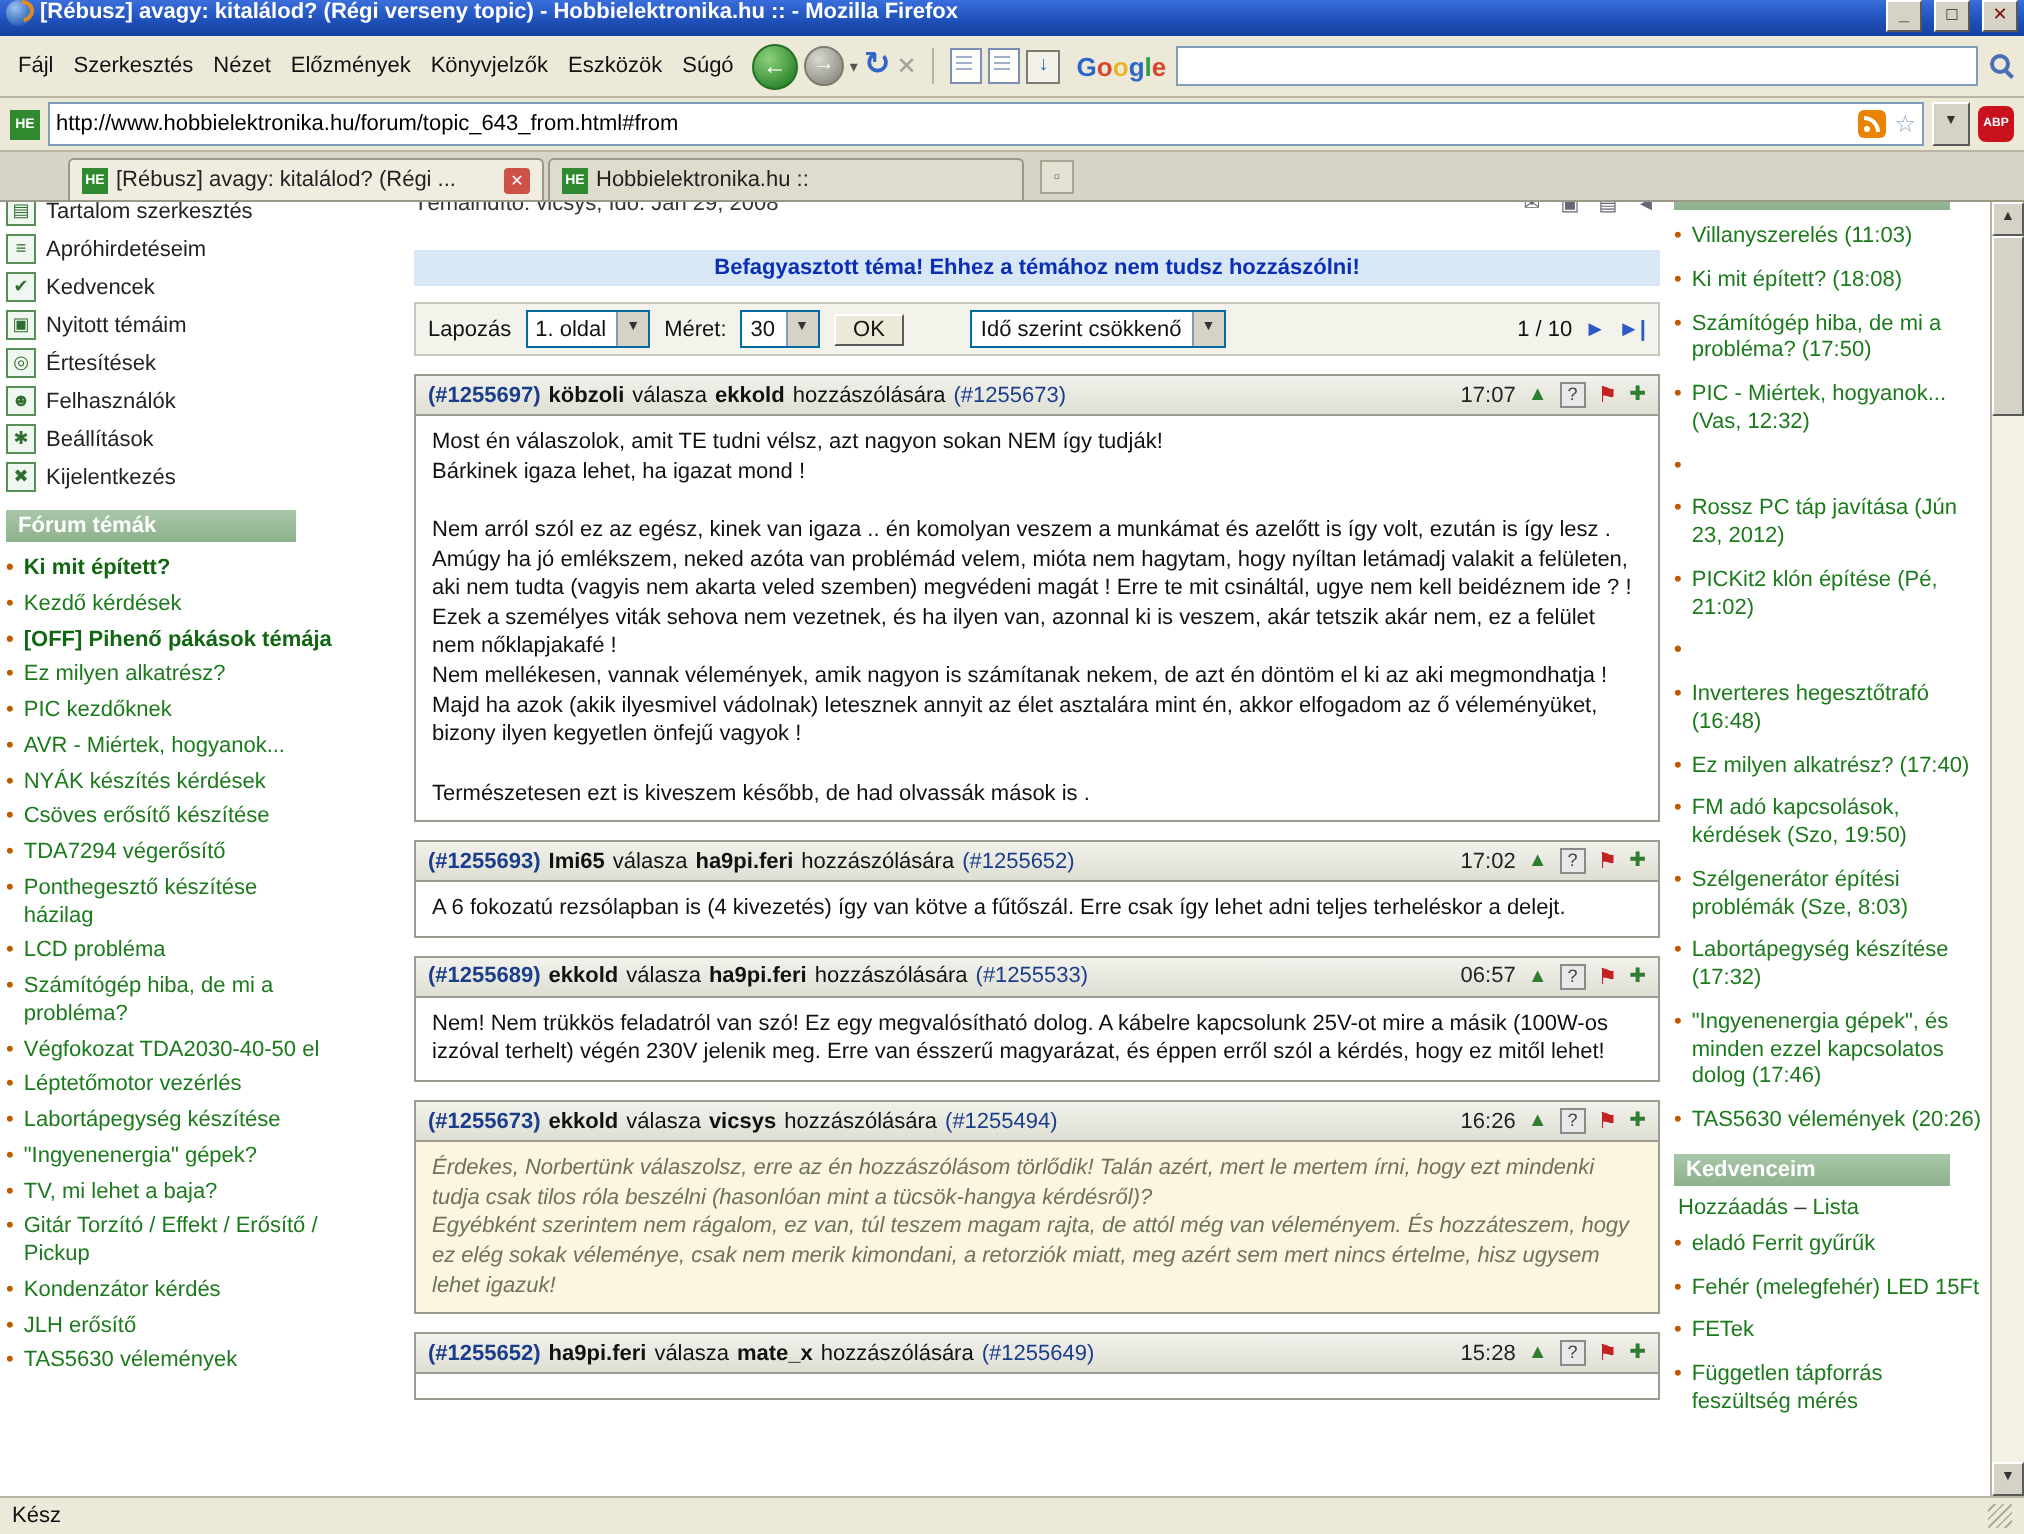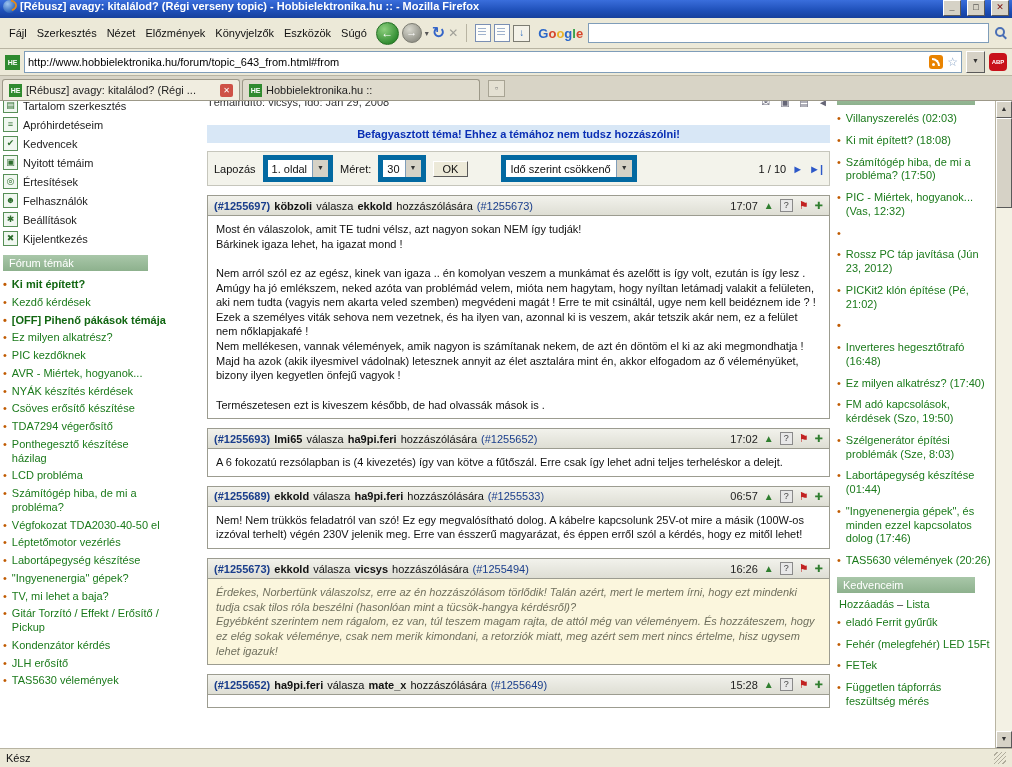--- a/index.html
+++ b/index.html
@@ -48,55 +48,55 @@
   .urlinput{flex:1;min-width:0;border:0;outline:none;font:11px "Liberation Sans",sans-serif;padding:0;color:#000;}
   .rss{width:14px;height:14px;background:#E98300;border-radius:3px;position:relative;flex:0 0 14px;}
   .rss::before{content:"";position:absolute;left:3px;bottom:3px;width:3px;height:3px;background:#fff;border-radius:50%;}
   .rss::after{content:"";position:absolute;left:3px;bottom:3px;width:6px;height:6px;border:2px solid #fff;border-left:none;border-bottom:none;border-radius:0 100% 0 0;}
   .staricon{color:#8AA6C8;font-size:12px;line-height:12px;}
   .dropbtn{width:17px;height:20px;background:#D6D2C6;border:1px solid;border-color:#fff #5A5A5A #5A5A5A #fff;text-align:center;font-size:7px;line-height:18px;color:#333;}
   .abp{width:18px;height:18px;border-radius:4px;background:#C8111A;color:#fff;font-size:6px;font-weight:bold;text-align:center;line-height:18px;}
 
   
   .tabrow{flex:0 0 24px;height:24px;background:#D8D4C6;display:flex;align-items:flex-end;padding:0 2px;border-bottom:1px solid #9C9888;}
-  .tabs{display:flex;align-items:flex-end;}
+  .tabs{display:flex;align-items:flex-end;margin-left:32px;}
   .tab{height:21px;display:flex;align-items:center;gap:4px;padding:0 6px;background:#DFDBCD;border:1px solid #9C9888;border-bottom:none;
     border-radius:3px 3px 0 0;margin-right:2px;width:238px;box-sizing:border-box;}
   .tab.active{background:#F0EDE0;}
   .tabtitle{flex:1;white-space:nowrap;overflow:hidden;color:#222;}
   .tabclose{width:13px;height:13px;background:#CE5146;color:#fff;font-size:8px;line-height:13px;text-align:center;border-radius:2px;flex:0 0 13px;}
   .tab:not(.active) .tabclose{display:none;}
   .aftertab{width:15px;height:15px;background:#E4E0D2;border:1px solid #A8A494;margin:0 0 3px 6px;color:#777;font-size:9px;line-height:14px;text-align:center;}
 
   
   .content{flex:1;display:flex;background:#fff;overflow:hidden;}
   .leftcol{flex:0 0 166px;width:166px;overflow:hidden;padding-left:3px;box-sizing:border-box;}
   .leftinner{margin-top:-5px;}
   .centercol{flex:1;overflow:hidden;margin:0 7px;min-width:0;}
   .centerinner{margin-top:-7px;margin-left:34px;}
   .rightcol{flex:0 0 158px;width:158px;overflow:hidden;padding-right:2px;box-sizing:border-box;}
   .rightinner{margin-top:-12px;}
   .rightinner .sideheader:first-child{margin-top:0;}
 
   .umitem{display:flex;align-items:center;gap:5px;padding:2px 0;color:#222;}
   .umicon{width:13px;height:13px;flex:0 0 13px;border:1px solid #578F57;background:#F0F7F0;color:#2E6E2E;font-size:9px;line-height:12px;text-align:center;}
-  .sideheader{background:linear-gradient(#A9C7A9,#8DB18D);color:#fff;font-weight:normal;padding:2px 6px;margin:7px 18px 5px 0;}
+  .sideheader{background:linear-gradient(#A9C7A9,#8DB18D);color:#fff;font-weight:bold;padding:2px 6px;margin:7px 18px 5px 0;}
   .topicitem{display:flex;gap:5px;padding:2px 0;color:#1B7A1B;line-height:1.25;}
   .topicitem .bullet{color:#C05A00;flex:0 0 auto;}
   .topicitem.bold{font-weight:bold;color:#116611;}
   .recentitem{margin-bottom:4px;}
   .favactions{color:#1B7A1B;margin:1px 0 4px 2px;}
   .favactions .sep{color:#333;}
 
   .topicinfo{display:flex;align-items:center;color:#333;height:16px;}
   .tinfoicons{margin-left:auto;display:flex;gap:5px;color:#667;font-size:10px;}
   .tinfoicons span{width:14px;text-align:center;}
   .notice{margin-top:15px;background:#D8E7F6;color:#0A2FB4;font-weight:bold;text-align:center;padding:3px 0;}
   .pagerow{margin-top:8px;border:1px solid #C6C6BC;background:#F3F3EB;padding:3px 6px;display:flex;align-items:center;gap:7px;}
-  .fsel{display:inline-flex;align-items:center;border:5px solid #0369a1;background:#fff;height:17px;padding-left:4px;}
+  .fsel{display:inline-flex;align-items:center;border:1px solid #0369a1;background:#fff;height:17px;padding-left:4px;}
   .fsarrow{width:15px;height:17px;background:#D6D2C6;border-left:1px solid #7F9DB9;text-align:center;font-size:7px;line-height:16px;color:#333;margin-left:5px;}
   .okbtn{background:#ECE9D8;border:1px solid;border-color:#fff #5A5A5A #5A5A5A #fff;padding:1px 9px;}
   .orderwrap{margin-left:26px;}
   .pagepos{margin-left:auto;display:flex;align-items:center;gap:6px;}
   .pagearrow{color:#2C58C8;font-weight:bold;}
 
   .post{border:1px solid #9C9C90;margin-top:9px;}
   .posthead{background:linear-gradient(#F2F2EC,#DEDED4);border-bottom:1px solid #9C9C90;padding:3px 6px;display:flex;align-items:center;gap:4px;}
   .pid{font-weight:bold;color:#1A3E8C;}
   .pauthor,.ptarget{font-weight:bold;color:#111;}
@@ -492,21 +492,21 @@
       </div>
     </div>
 
     <div class="rightcol">
       <div class="rightinner">
         <div class="sideheader">Fórum</div>
         <div>
 
             <div class="topicitem recentitem">
               <span class="bullet">•</span>
-              <span>Villanyszerelés (02:03)</span>
+              <span>Villanyszerelés (11:03)</span>
             </div>
 
             <div class="topicitem recentitem">
               <span class="bullet">•</span>
               <span>Ki mit épített? (18:08)</span>
             </div>
 
             <div class="topicitem recentitem">
               <span class="bullet">•</span>
               <span>Számítógép hiba, de mi a probléma? (17:50)</span>
@@ -550,21 +550,21 @@
               <span>FM adó kapcsolások, kérdések (Szo, 19:50)</span>
             </div>
 
             <div class="topicitem recentitem">
               <span class="bullet">•</span>
               <span>Szélgenerátor építési problémák (Sze, 8:03)</span>
             </div>
 
             <div class="topicitem recentitem">
               <span class="bullet">•</span>
-              <span>Labortápegység készítése (01:44)</span>
+              <span>Labortápegység készítése (17:32)</span>
             </div>
 
             <div class="topicitem recentitem">
               <span class="bullet">•</span>
               <span>"Ingyenenergia gépek", és minden ezzel kapcsolatos dolog (17:46)</span>
             </div>
 
             <div class="topicitem recentitem">
               <span class="bullet">•</span>
               <span>TAS5630 vélemények (20:26)</span>

